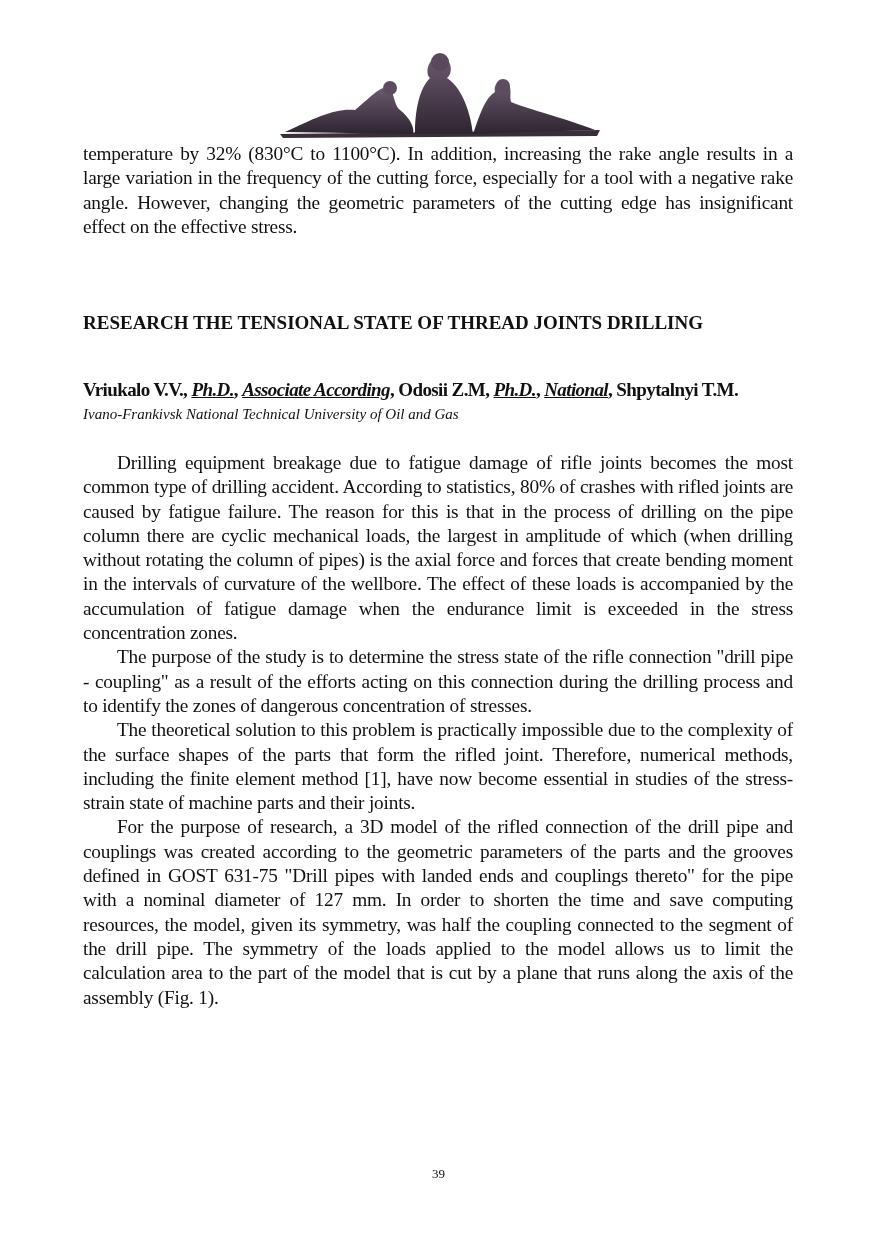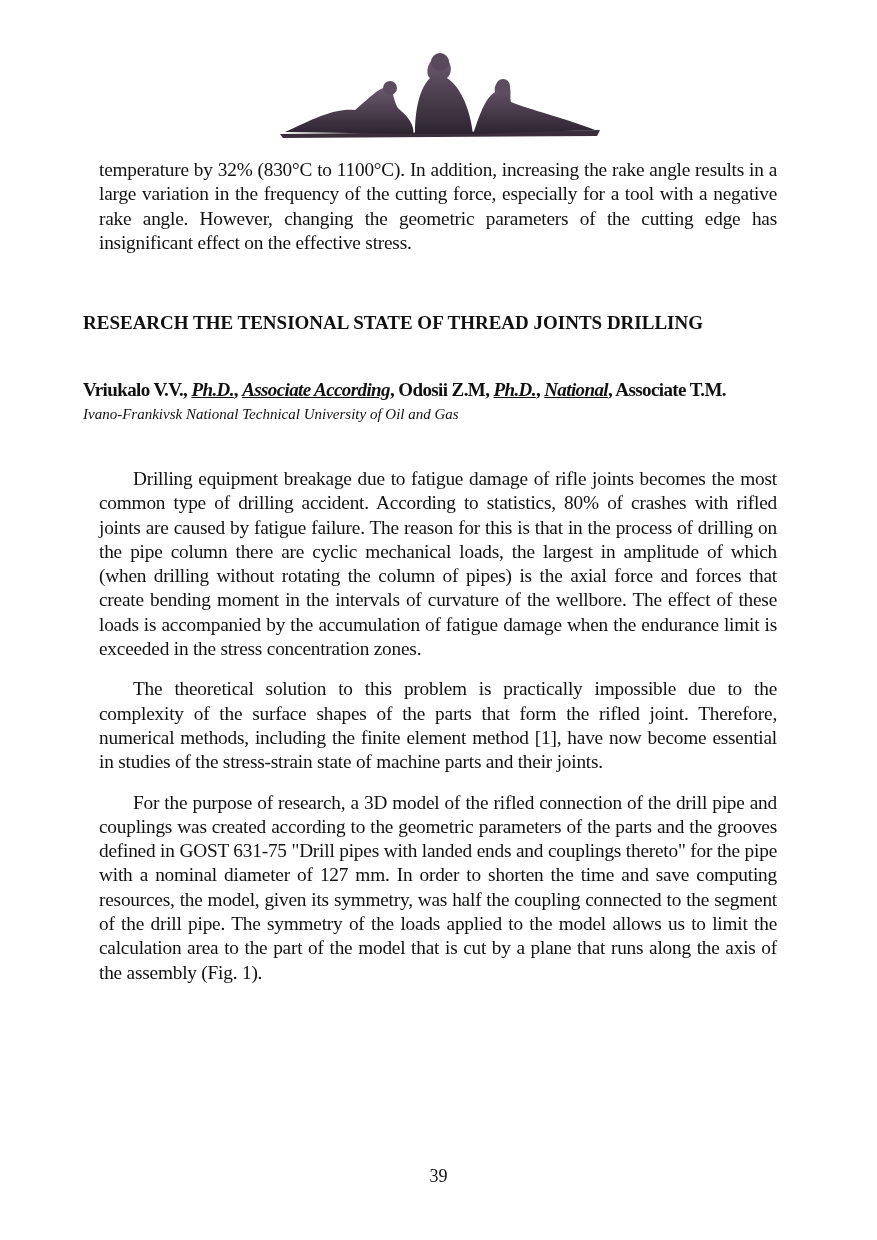--- a/index.html
+++ b/index.html
@@ -1,32 +1,32 @@
 <!DOCTYPE html>
 <html><head>
 <meta charset="utf-8">
 <style>
   html, body { margin: 0; padding: 0; background: #ffffff; }
   body { width: 877px; height: 1240px; position: relative; overflow: hidden;
          font-family: "Liberation Serif", serif; color: #111; }
   .header-art { position: absolute; left: 275px; top: 48px; width: 330px; height: 92px; }
   .text { position: absolute; left: 83px; width: 710px; font-size: 19.3px; line-height: 24.3px;
           text-align: justify; letter-spacing: -0.2px; }
-  .text p { margin: 16px; }
+  .text p { margin: 0; }
   .indent { text-indent: 34px; }
   #cont { top: 142px; }
   .title { position: absolute; left: 83px; width: 710px; top: 311px; 
            font-weight: bold; font-size: 19px; line-height: 23px; }
   .authors { position: absolute; left: 83px; width: 720px; top: 378px; font-size: 19px;
              line-height: 24px; letter-spacing: -0.6px; white-space: nowrap; }
   .authors b { font-weight: bold; }
   .authors i { font-style: italic; font-weight: bold; text-decoration: underline; }
   .affil { position: absolute; left: 83px; top: 402px; font-style: italic; font-size: 15px; line-height: 24px; }
   #body { top: 451px; }
-  .pagenum { position: absolute; left: 0; width: 877px; top: 1166px; text-align: center; font-size: 18px; }
+  .pagenum { position: absolute; left: 0; width: 877px; top: 1166px; text-align: center; font-size: 13px; }
 </style>
 </head>
 <body>
 
 <svg class="header-art" viewBox="0 0 330 92">
   <defs>
     <linearGradient id="g" x1="0" y1="0" x2="0" y2="1">
       <stop offset="0" stop-color="#6b5a6e"></stop>
       <stop offset="1" stop-color="#2e2430"></stop>
     </linearGradient>
@@ -46,24 +46,25 @@
 
 <div class="text" id="cont">
   <p>temperature by 32% (830°C to 1100°C). In addition, increasing the rake angle results in a large variation in the frequency of the cutting force, especially for a tool with a negative rake angle. However, changing the geometric parameters of the cutting edge has insignificant effect on the effective stress.</p>
 </div>
 
 <div class="title">
   <div>RESEARCH THE TENSIONAL STATE OF THREAD JOINTS DRILLING</div>
 </div>
 
 <div class="authors">
-  <b>Vriukalo V.V.</b><b>, </b><i>Ph.D.</i><b>, </b><i>Associate According</i><b>, </b><b>Odosii Z.M</b><b>, </b><i>Ph.D.</i><b>, </b><i>National</i><b>, </b><b>Associate T.M.</b>
+  <b>Vriukalo V.V.</b><b>, </b><i>Ph.D.</i><b>, </b><i>Associate According</i><b>, </b><b>Odosii Z.M</b><b>, </b><i>Ph.D.</i><b>, </b><i>National</i><b>, </b><b>Shpytalnyi T.M.</b>
 </div>
 
 <div class="affil">Ivano-Frankivsk National Technical University of Oil and Gas</div>
 
 <div class="text" id="body">
   <p class="indent">Drilling equipment breakage due to fatigue damage of rifle joints becomes the most common type of drilling accident. According to statistics, 80% of crashes with rifled joints are caused by fatigue failure. The reason for this is that in the process of drilling on the pipe column there are cyclic mechanical loads, the largest in amplitude of which (when drilling without rotating the column of pipes) is the axial force and forces that create bending moment in the intervals of curvature of the wellbore. The effect of these loads is accompanied by the accumulation of fatigue damage when the endurance limit is exceeded in the stress concentration zones.</p>
+  <p class="indent">The purpose of the study is to determine the stress state of the rifle connection "drill pipe - coupling" as a result of the efforts acting on this connection during the drilling process and to identify the zones of dangerous concentration of stresses.</p>
   <p class="indent">The theoretical solution to this problem is practically impossible due to the complexity of the surface shapes of the parts that form the rifled joint. Therefore, numerical methods, including the finite element method [1], have now become essential in studies of the stress-strain state of machine parts and their joints.</p>
   <p class="indent">For the purpose of research, a 3D model of the rifled connection of the drill pipe and couplings was created according to the geometric parameters of the parts and the grooves defined in GOST 631-75 "Drill pipes with landed ends and couplings thereto" for the pipe with a nominal diameter of 127 mm. In order to shorten the time and save computing resources, the model, given its symmetry, was half the coupling connected to the segment of the drill pipe. The symmetry of the loads applied to the model allows us to limit the calculation area to the part of the model that is cut by a plane that runs along the axis of the assembly (Fig. 1).</p>
 </div>
 
 <div class="pagenum">39</div>
 
 </body></html>

